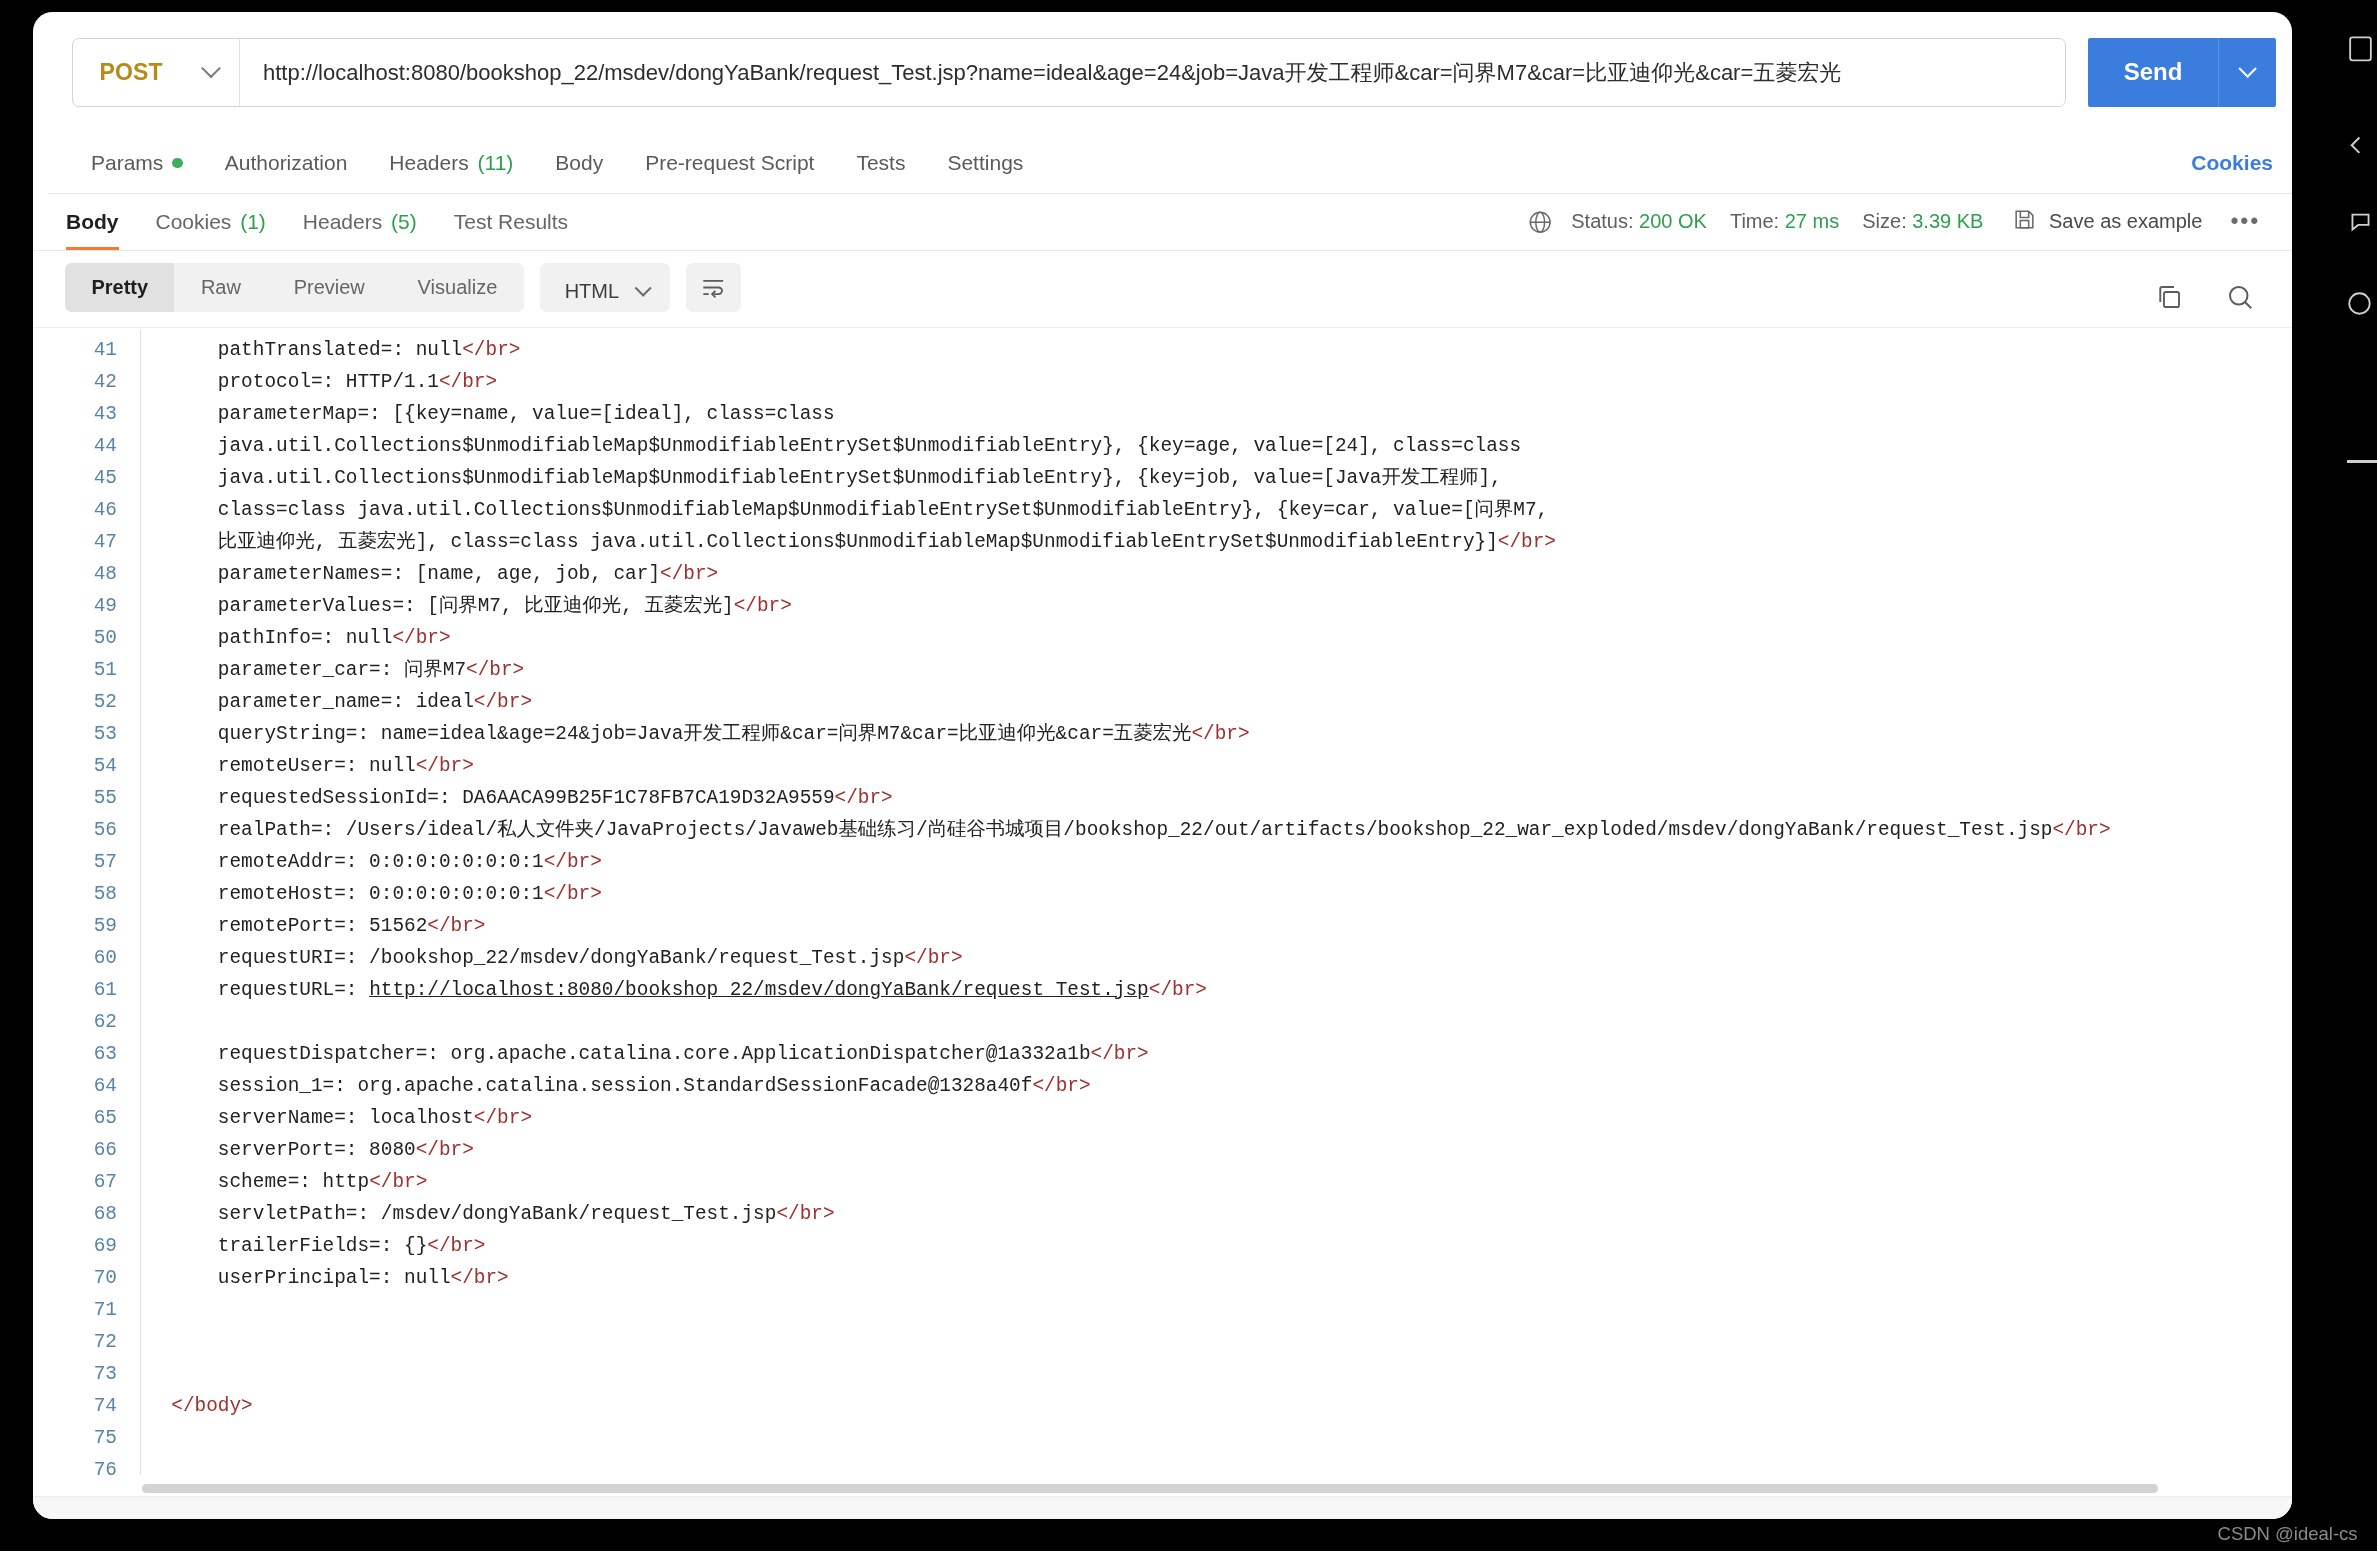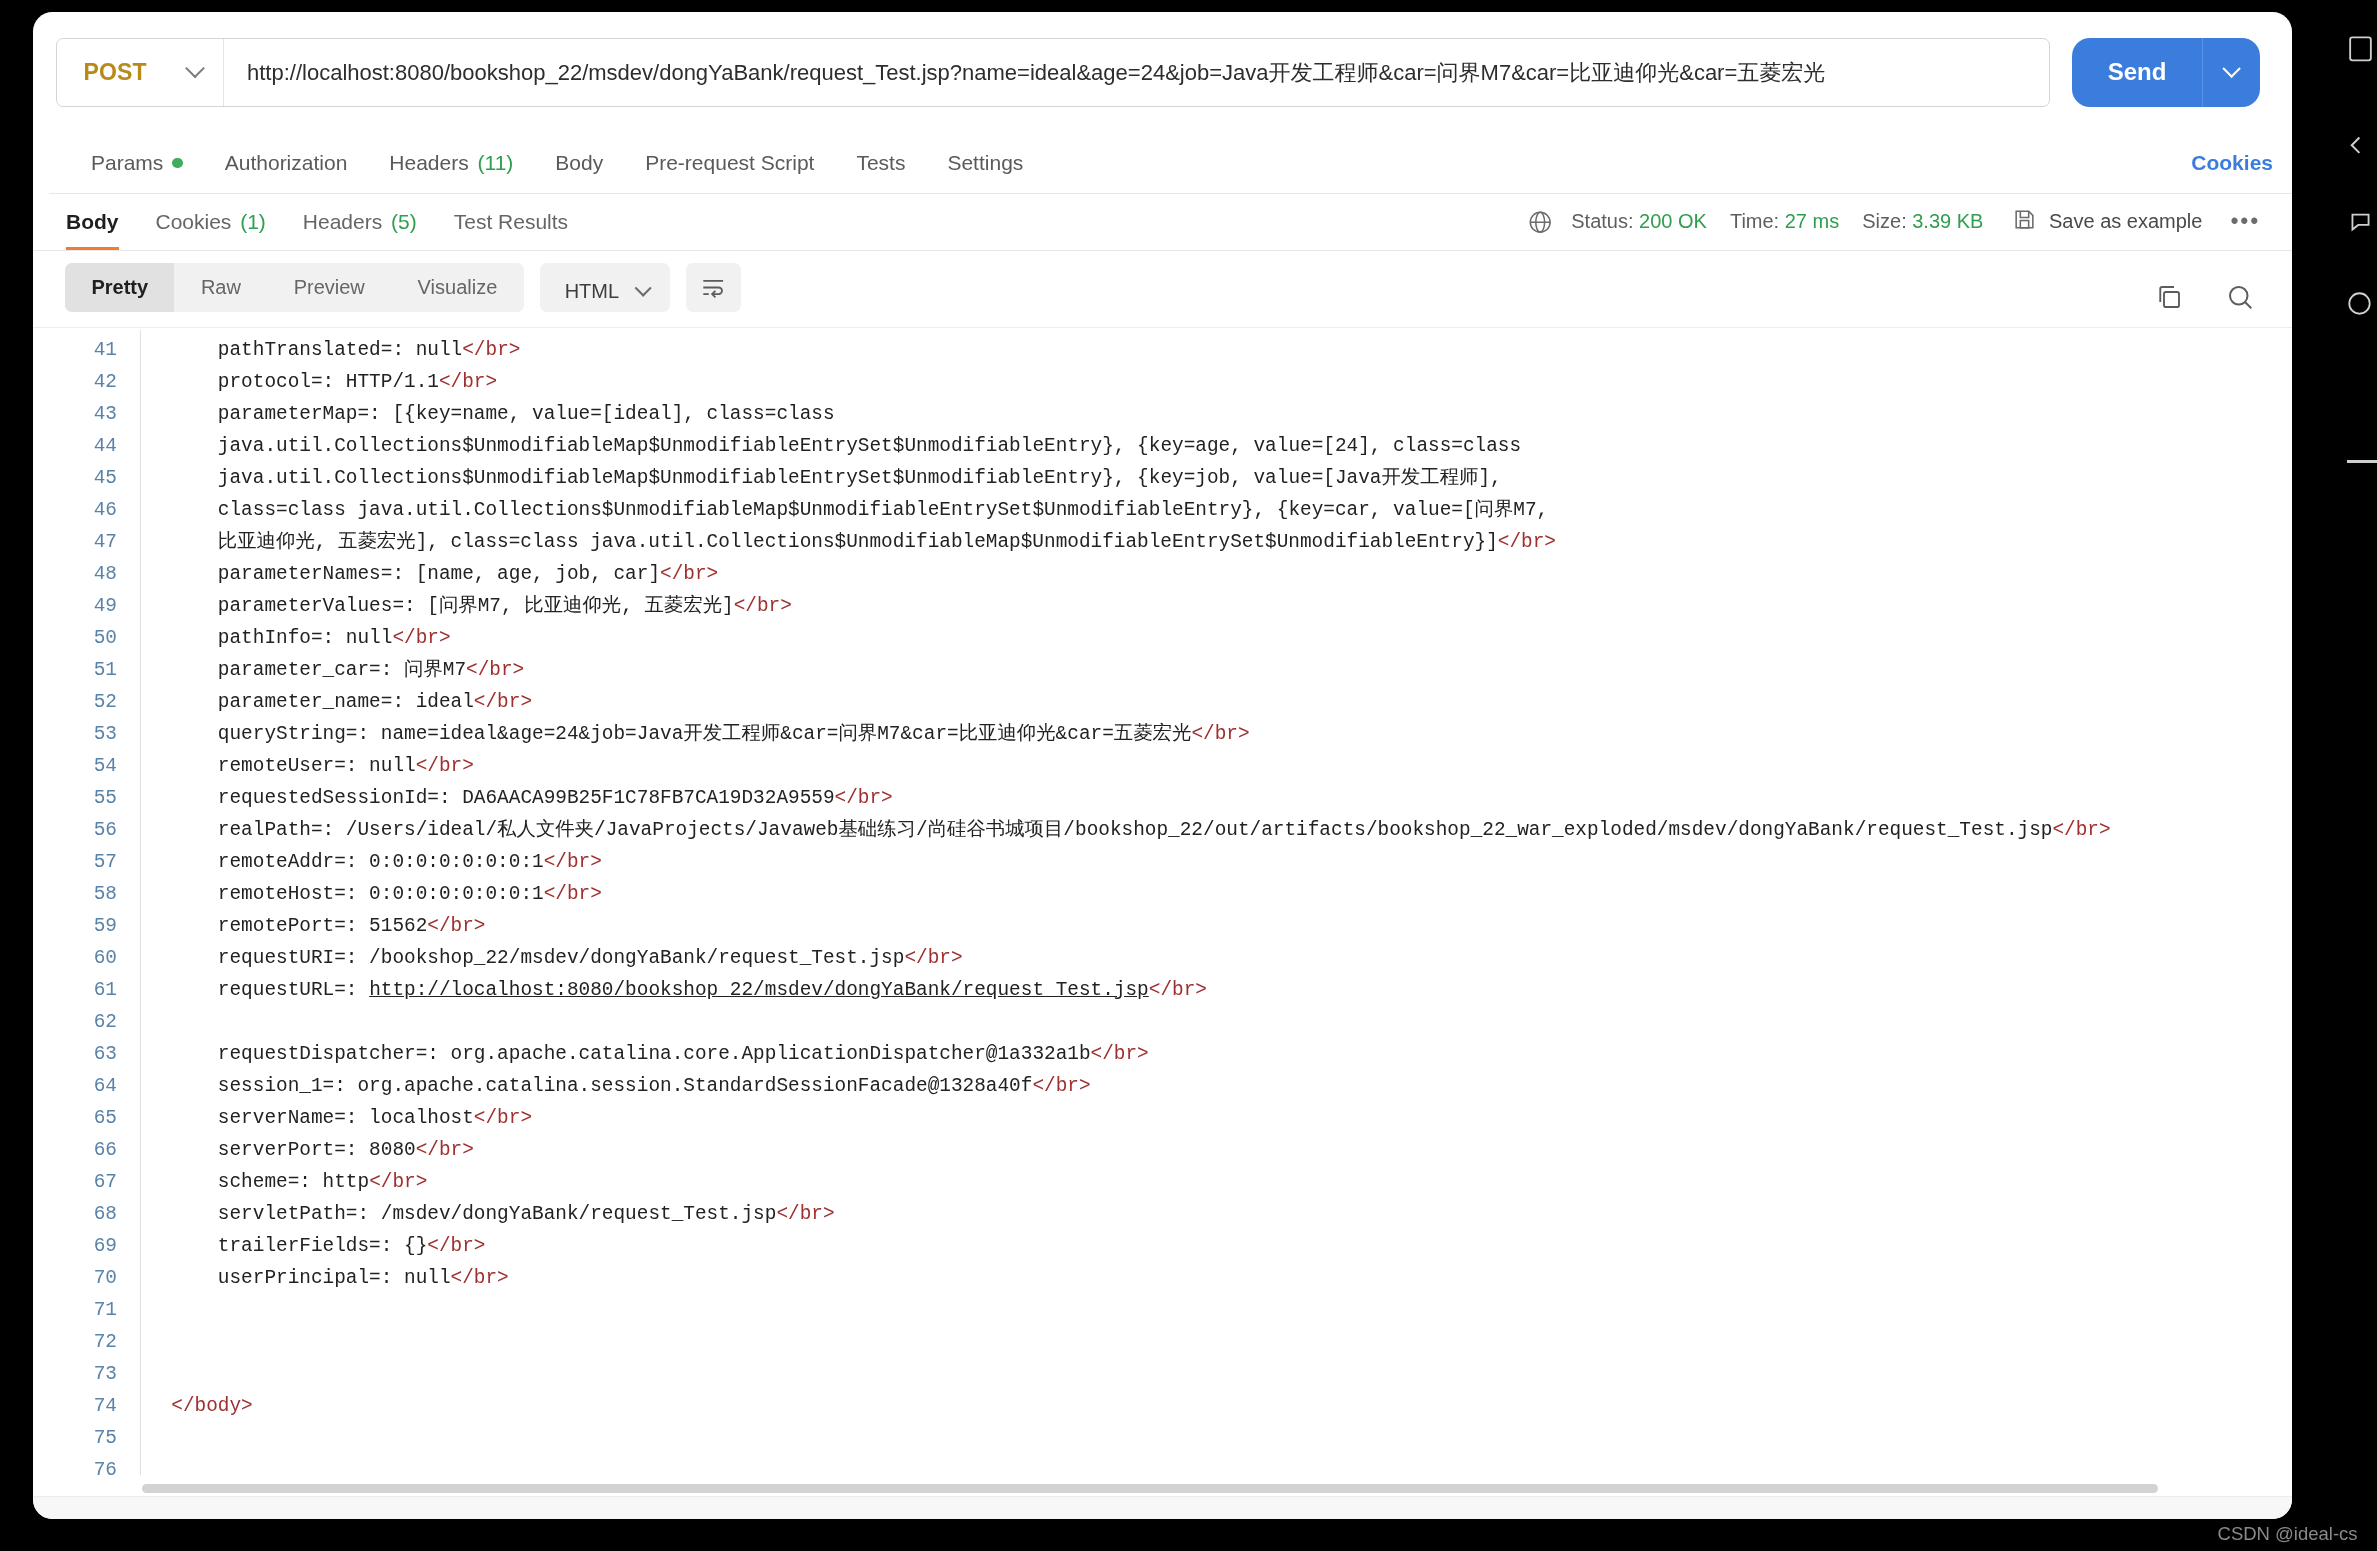--- a/index.html
+++ b/index.html
@@ -22,21 +22,21 @@
     left: 33px; top: 12.3px;
     width: 2259px; height: 1507px;
     background: #ffffff;
     border-radius: 19.4px;
     overflow: hidden;
   }
 
   
   .url-row {
     position: absolute;
-    left: 0; top: 0;
+    left: 16px; top: 0;
     width: 100%; height: 120px;
     display: flex;
     align-items: center;
     padding: 0 32px 0 23px;
   }
   .url-box {
     flex: 1;
     height: 69px;
     border: 1.3px solid #d4d4d4;
     border-radius: 7px;
@@ -73,21 +73,21 @@
     color: #2d2d2d;
     white-space: nowrap;
     overflow: hidden;
     line-height: 69px;
   }
   .send-group {
     margin-left: 22px;
     height: 69px;
     display: flex;
     background: #3b7ddd;
-    border-radius: 18px;
+    border-radius: 2px;
     overflow: hidden;
   }
   .send-btn {
     width: 130px;
     display: flex; align-items: center; justify-content: center;
     color: #ffffff;
     font-size: 24px;
     font-weight: 700;
     cursor: pointer;
   }

